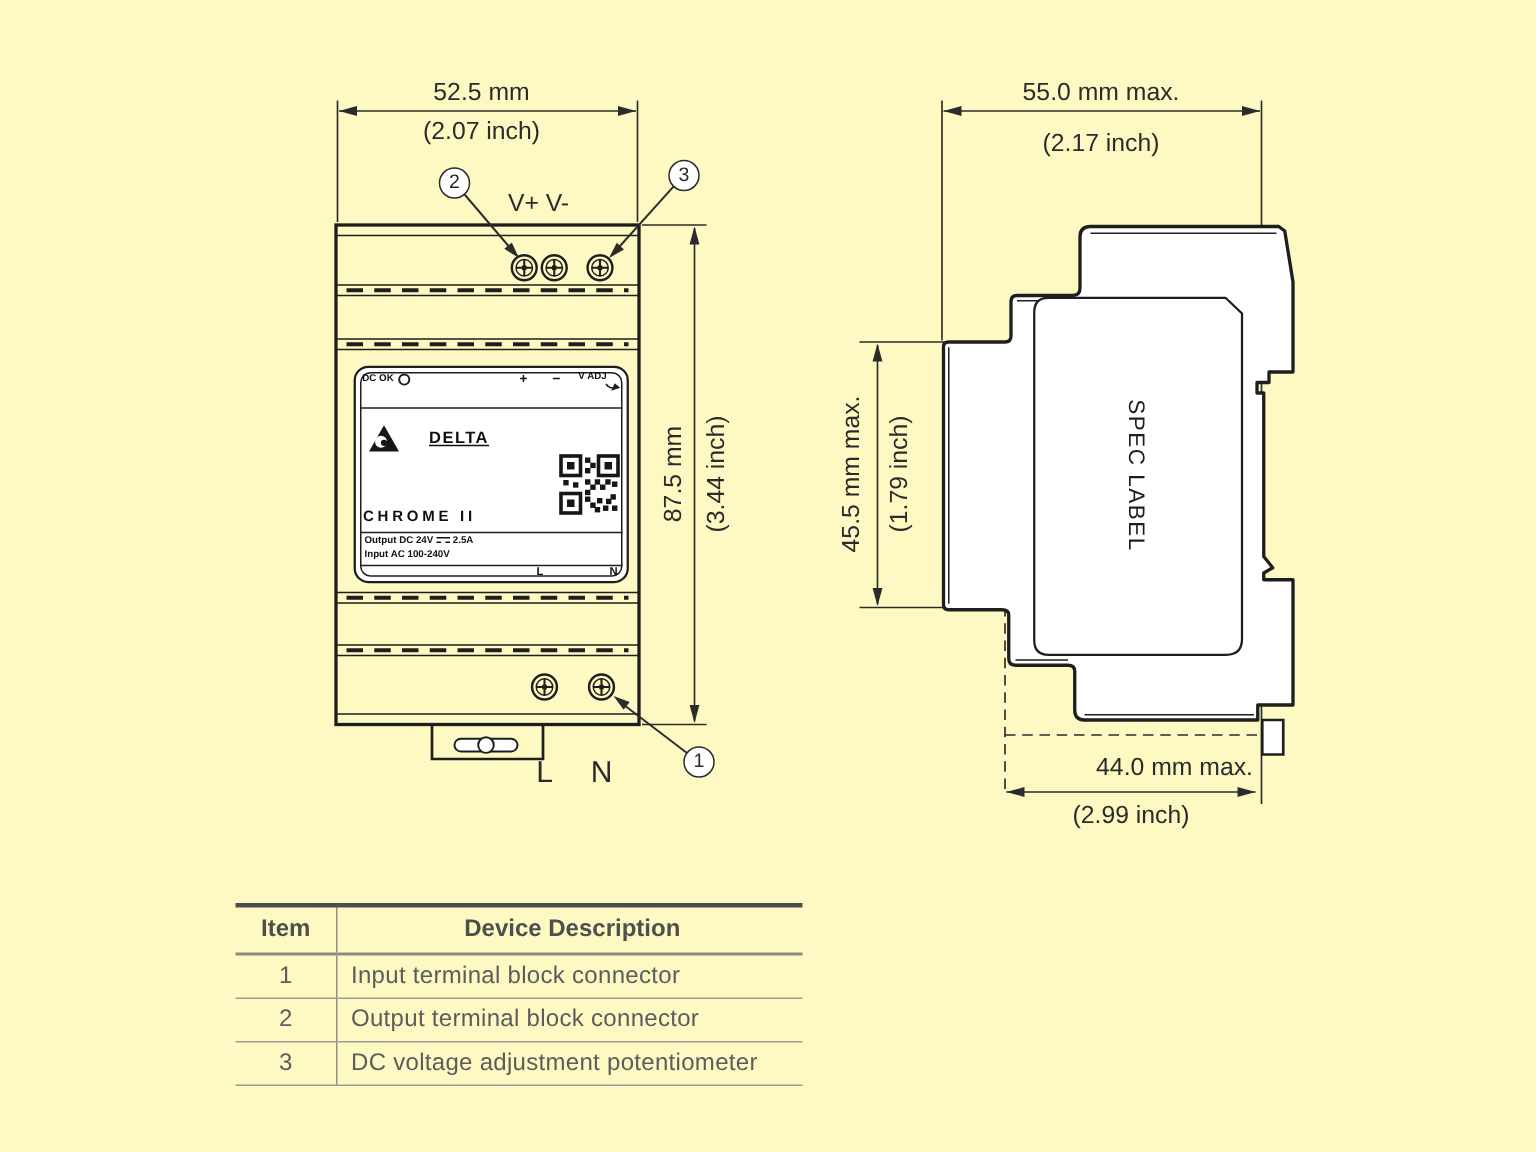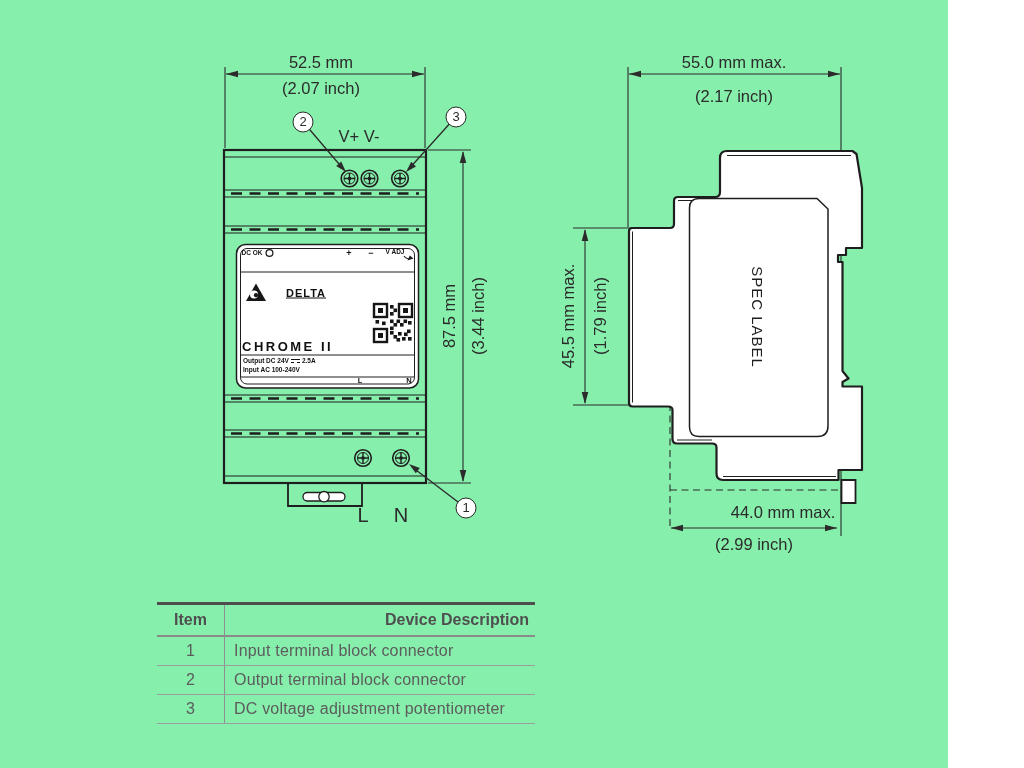--- a/index.html
+++ b/index.html
@@ -1,42 +1,42 @@
 <!DOCTYPE html>
 <html><head>
 <meta charset="utf-8">
 <style>
   html,body{margin:0;padding:0;background:#fff;}
-  .page{position:relative;width:948px;height:768px;background:#86efac;overflow:hidden;
+  .page{position:relative;width:1024px;height:768px;background:#fef9c3;overflow:hidden;
         font-family:"Liberation Sans",sans-serif;}
   svg.art{position:absolute;}
   .dim{position:absolute;font-size:16.5px;line-height:1;color:#2b2b2b;white-space:nowrap;
        transform:translate(-50%,-50%);}
   .rot-ccw{transform:translate(-50%,-50%) rotate(-90deg);}
   .big-ln{position:absolute;font-size:20px;color:#2b2b2b;line-height:1;
           transform:translate(-50%,-50%);}
   .callout{position:absolute;width:21px;height:21px;border:1.6px solid #2b2b2b;border-radius:50%;
            box-sizing:border-box;background:#fff;color:#2b2b2b;font-size:13px;line-height:18px;
            text-align:center;transform:translate(-50%,-50%);}
   .pnl{position:absolute;color:#101010;font-weight:bold;line-height:1;white-space:nowrap;
        transform:translate(-50%,-50%);}
   .pnl-l{position:absolute;color:#101010;font-weight:bold;line-height:1;white-space:nowrap;}
   .f65{font-size:6.5px;}
   .f9{font-size:9px;}
   .brand{font-size:11px;letter-spacing:1px;}
-  .model{font-size:13px;letter-spacing:2.5px;}
+  .model{font-size:10px;letter-spacing:2.5px;}
   .dc-sym{display:inline-block;width:9px;height:5px;position:relative;vertical-align:middle;
           margin:0 2px;}
   .dc-sym::before{content:"";position:absolute;left:0;top:0;width:9px;border-top:1.4px solid #101010;}
   .dc-sym::after{content:"";position:absolute;left:0;top:3px;width:9px;border-top:1.4px dashed #101010;}
   .spec-rot{position:absolute;font-size:15px;letter-spacing:1px;color:#1e1e1e;white-space:nowrap;
             transform:translate(-50%,-50%) rotate(90deg);}
   .desc-table{position:absolute;left:157px;top:588px;width:378px;border-collapse:collapse;
               border-top:3.5px solid #4e4e4e;margin-top:14px;}
-  .desc-table th{color:#4f4f4f;font-size:16px;font-weight:bold;text-align:right;
+  .desc-table th{color:#4f4f4f;font-size:16px;font-weight:bold;text-align:center;
                  border-bottom:2px solid #8a8a8a;padding:4px 6px;height:22px;}
   .desc-table td{color:#5c5c5c;font-size:16px;border-bottom:1.5px solid #9c9c9c;
                  padding:3px 6px;height:22px;letter-spacing:0.2px;}
   .desc-table th.col-item,.desc-table td.col-item{border-right:1.5px solid #8f8f8f;
                  text-align:center;width:55px;}
   .desc-table th.col-desc,.desc-table td.col-desc{padding-left:9px;}
 </style>
 </head>
 <body>
 

